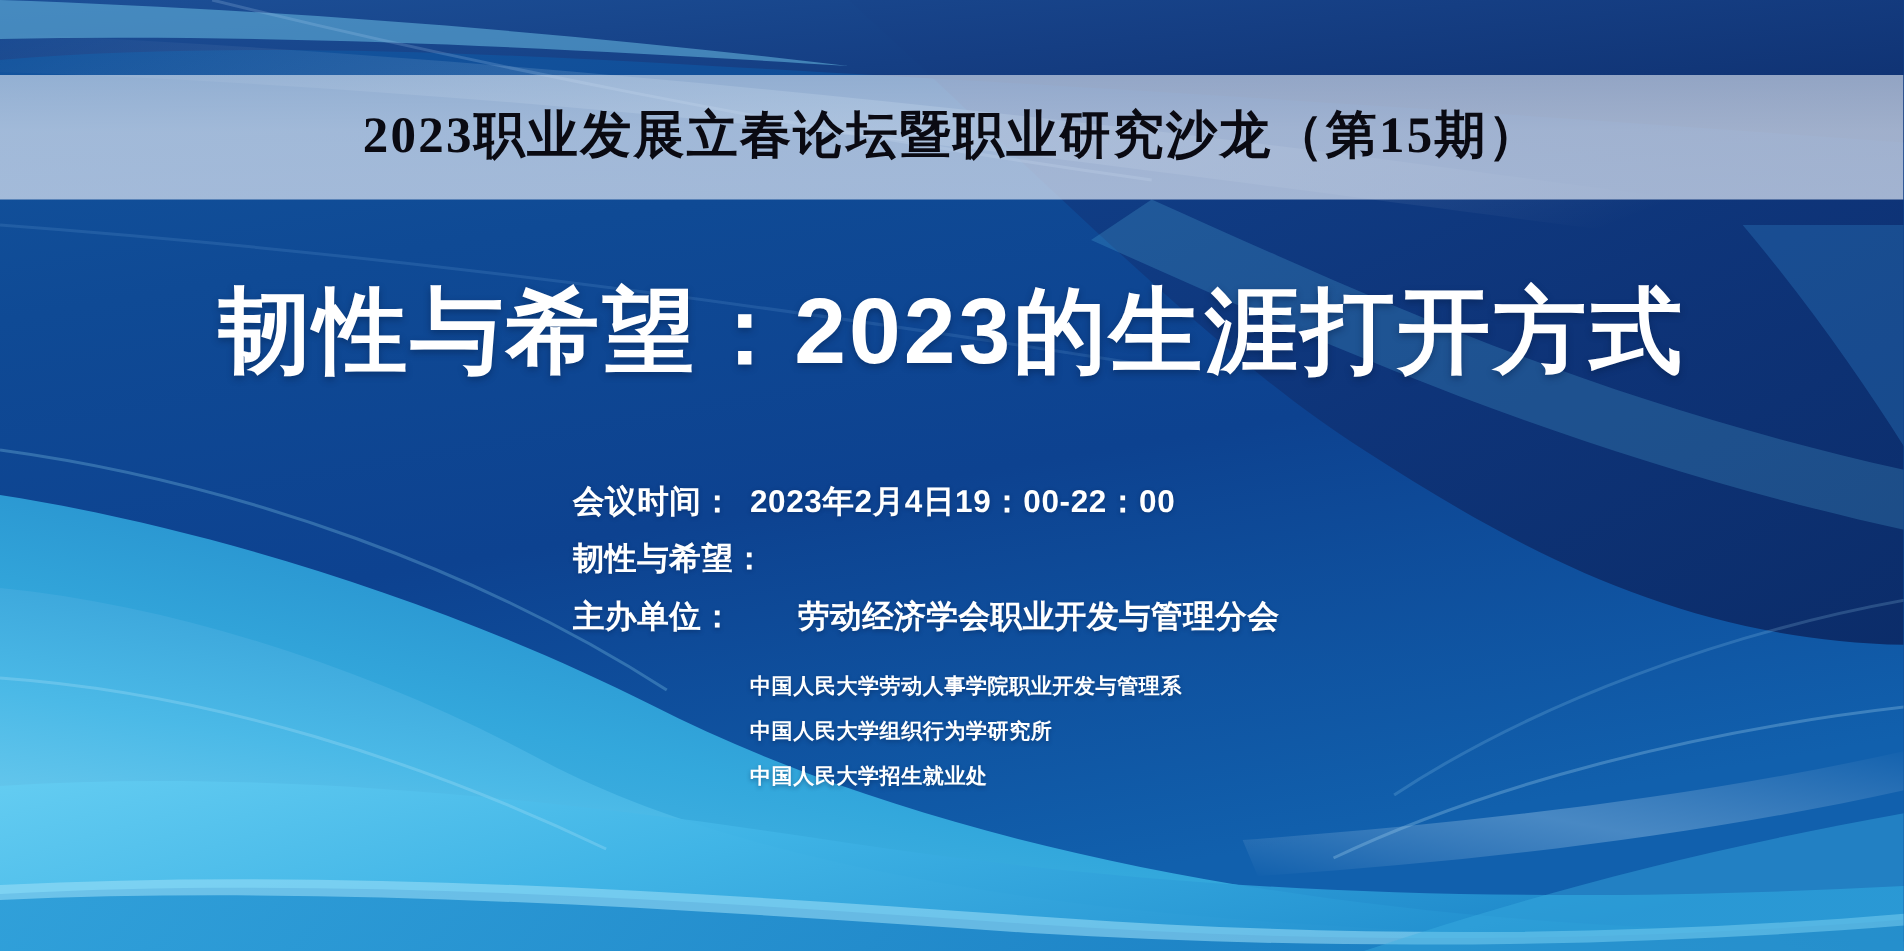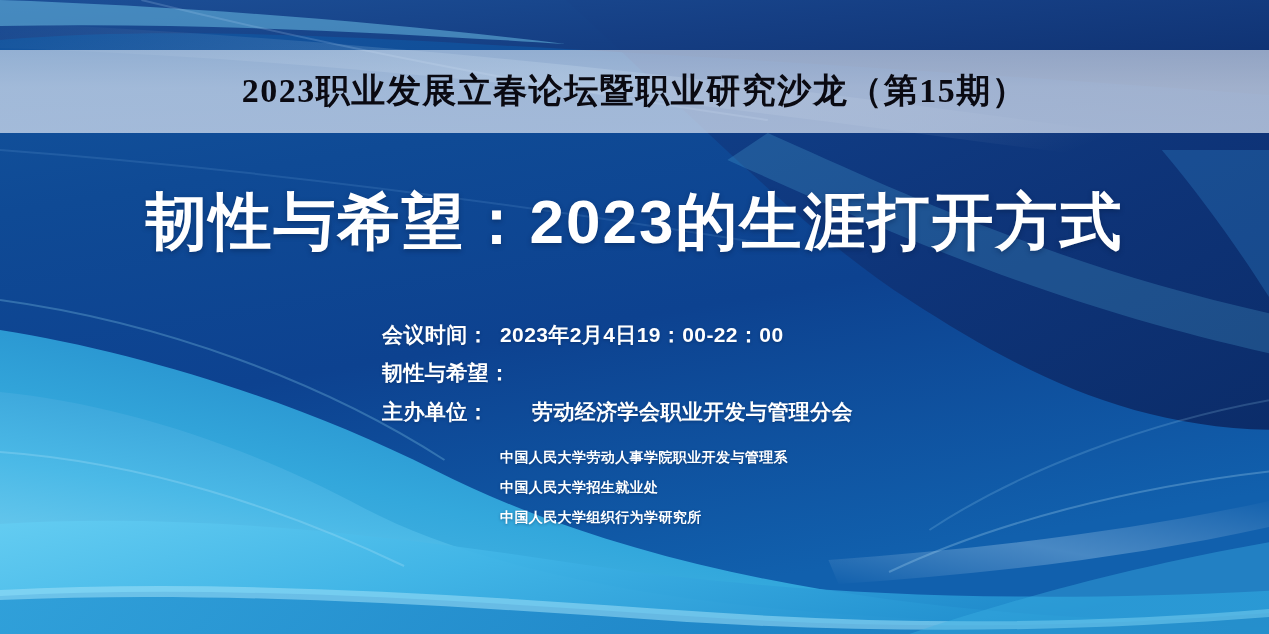--- a/index.html
+++ b/index.html
@@ -231,17 +231,17 @@
     <div class="info-row">
       <span class="info-label">韧性与希望：</span>
     </div>
 
     <div class="info-row tight">
       <span class="info-label">主办单位：</span>
       <span class="info-value">劳动经济学会职业开发与管理分会</span>
     </div>
 
     <div class="org-extra">中国人民大学劳动人事学院职业开发与管理系</div>
+    <div class="org-extra">中国人民大学组织行为学研究所</div>
     <div class="org-extra">中国人民大学招生就业处</div>
-    <div class="org-extra">中国人民大学组织行为学研究所</div>
   </div>
 
 </div>
 
 </body></html>

